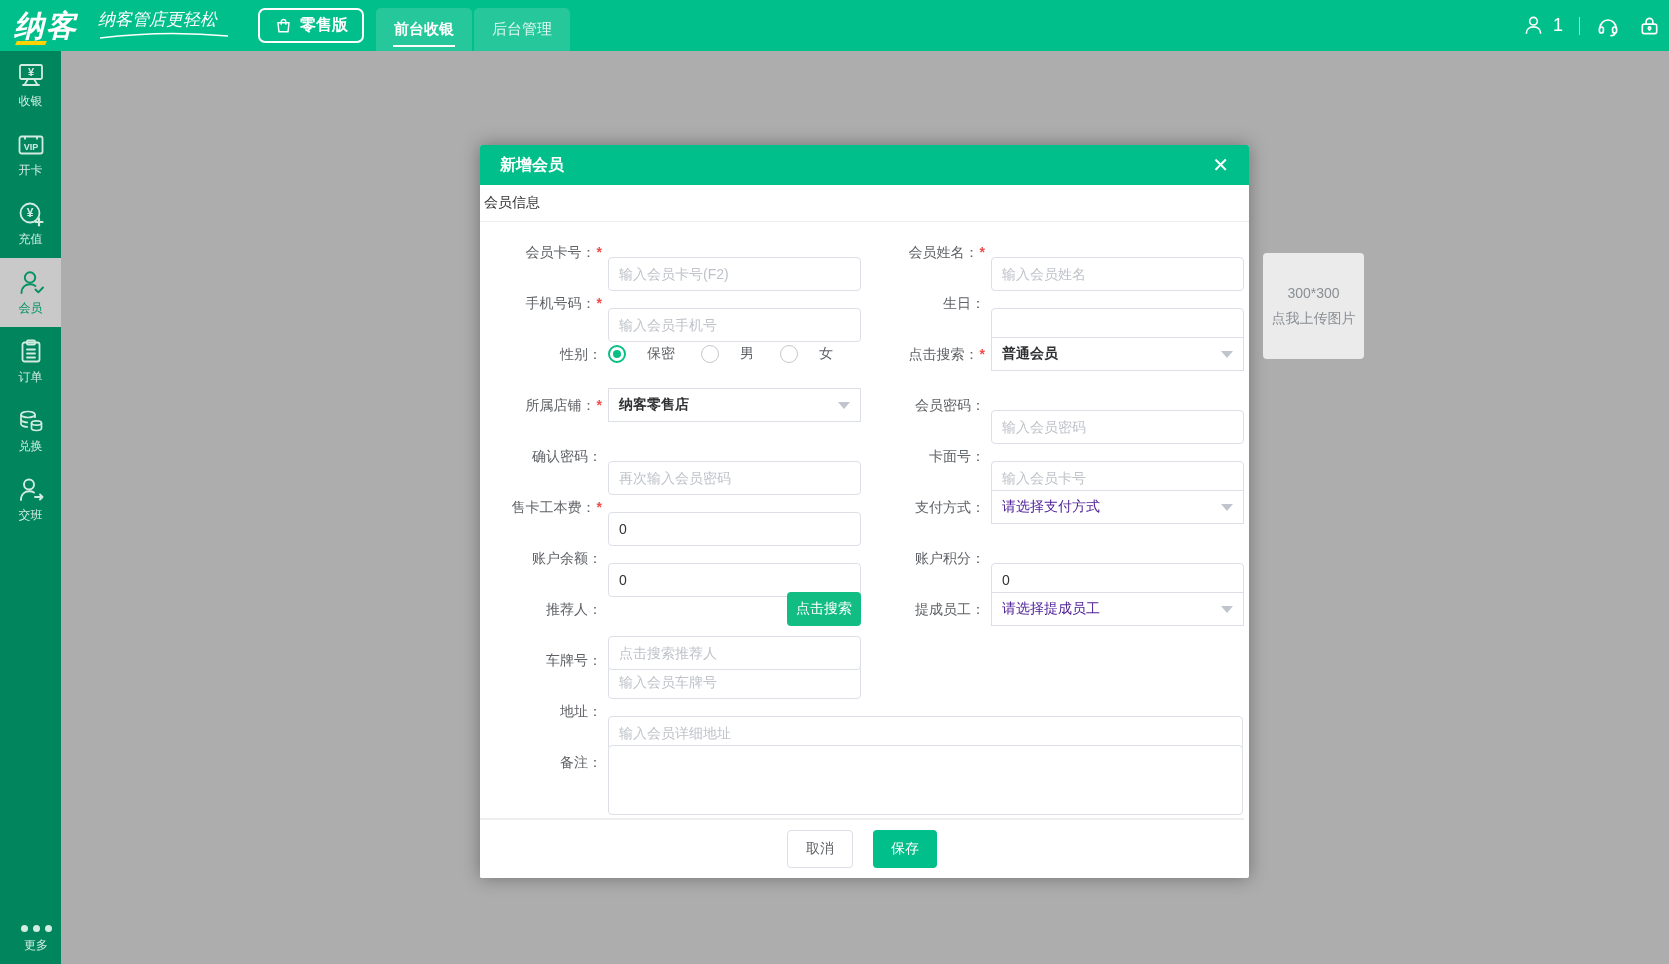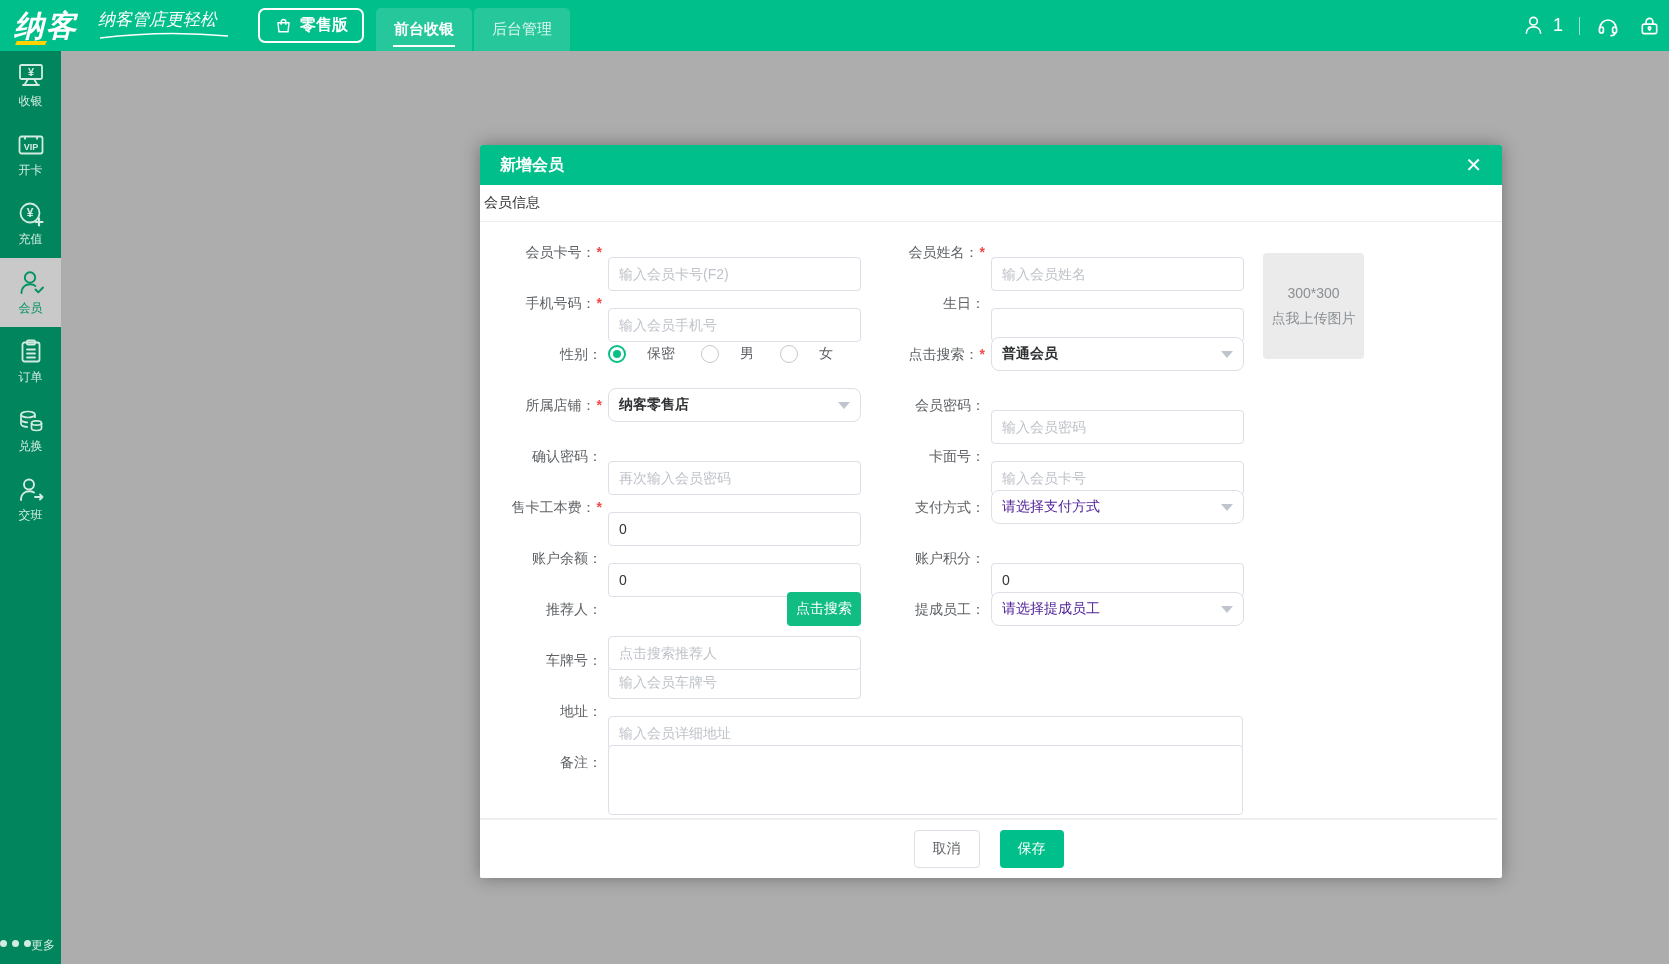--- a/index.html
+++ b/index.html
@@ -33,49 +33,49 @@
 
   
   .sidebar { position:absolute; top:51px; left:0; width:61px; height:913px;
              background:#00855d; z-index:20; }
   .snav { display:flex; flex-direction:column; }
   .sitem { height:69px; display:flex; flex-direction:column; align-items:center;
            justify-content:center; color:#d2ece1; cursor:pointer; }
   .sitem .slabel { font-size:12px; margin-top:2px; }
   .sitem.active { background:#c9c9c9; color:#00935f; }
   .more { position:absolute; bottom:10px; left:0; width:72px; display:flex;
-          flex-direction:row; align-items:center; color:#d2ece1; cursor:pointer; }
+          flex-direction:column; align-items:center; color:#d2ece1; cursor:pointer; }
   .dots { display:flex; gap:5px; margin-bottom:5px; }
   .dots i { width:7px; height:7px; border-radius:50%; background:#d2ece1; }
   .more .slabel { font-size:12px; }
 
   
   .backdrop { position:absolute; top:51px; left:61px; right:0; bottom:0; background:#adadad; }
-  .modal { position:absolute; left:480px; top:145px; width:1022px; height:733px;
+  .modal { position:absolute; left:480px; top:145px; width:769px; height:733px;
            background:#fff; box-shadow:0 0 18px rgba(0,0,0,.35); border-radius:2px; }
   .mhead { height:40px; background:#00bf8a; display:flex; align-items:center;
            padding:0 20px; border-radius:2px 2px 0 0; }
   .mtitle { color:#fff; font-size:16px; font-weight:bold; }
   .mclose { margin-left:auto; color:#fff; font-size:20px; font-weight:bold; cursor:pointer; line-height:1; }
   .mbody { position:absolute; top:40px; left:0; right:0; bottom:60px; background:#fff; overflow:hidden; }
   .secbar { height:37px; display:flex; align-items:center; padding-left:4px;
             font-size:14px; color:#333; border-bottom:1px solid #ececec; }
   .form { padding-top:13px; }
   .frow { display:flex; align-items:center; height:34px; margin-bottom:17px; }
   .frow.tall { height:70px; align-items:flex-start; }
   .lbl { font-size:14px; color:#5f6266; text-align:right; line-height:34px; white-space:nowrap; }
   .l1 { width:122px; margin-right:6px; }
   .l2 { width:124px; margin-right:6px; }
   .req { color:#f24b4b; font-style:normal; font-weight:bold; margin-left:1px; }
   .inp { width:253px; height:34px; border:1px solid #dcdfe6; border-radius:4px;
          padding:0 10px; font-size:14px; color:#333; outline:none;
          font-family:"Liberation Sans","DejaVu Sans",sans-serif; background:#fff;margin-top:44px; }
   .inp::placeholder, .remark::placeholder { color:#bfc3c9; }
   .wide { width:635px; }
-  .sel { width:253px; height:34px; border:1px solid #dcdfe6; border-radius:8px;
+  .sel { width:253px; height:34px; border:1px solid #dcdfe6; border-radius:0;
          display:flex; align-items:center; padding:0 10px; cursor:pointer; background:#fff; }
   .selv { font-size:14px; color:#2f3133; font-weight:bold; }
   .sel.ph .selv { color:#4c1d95; font-weight:normal;font-family:Liberation Mono, monospace; }
   .caret { margin-left:auto; width:0; height:0; border-left:6px solid transparent;
            border-right:6px solid transparent; border-top:7px solid #c0c4cc; }
   .radios { display:flex; align-items:center; gap:26px; width:253px; }
   .radio { display:flex; align-items:center; gap:21px; cursor:pointer; }
   .rdot { width:18px; height:18px; border-radius:50%; border:1px solid #c5c8cd; background:#fff; position:relative; }
   .rdot.checked { border:2px solid #0abf85; }
   .rdot.checked::after { content:""; position:absolute; left:50%; top:50%; width:8px; height:8px;

